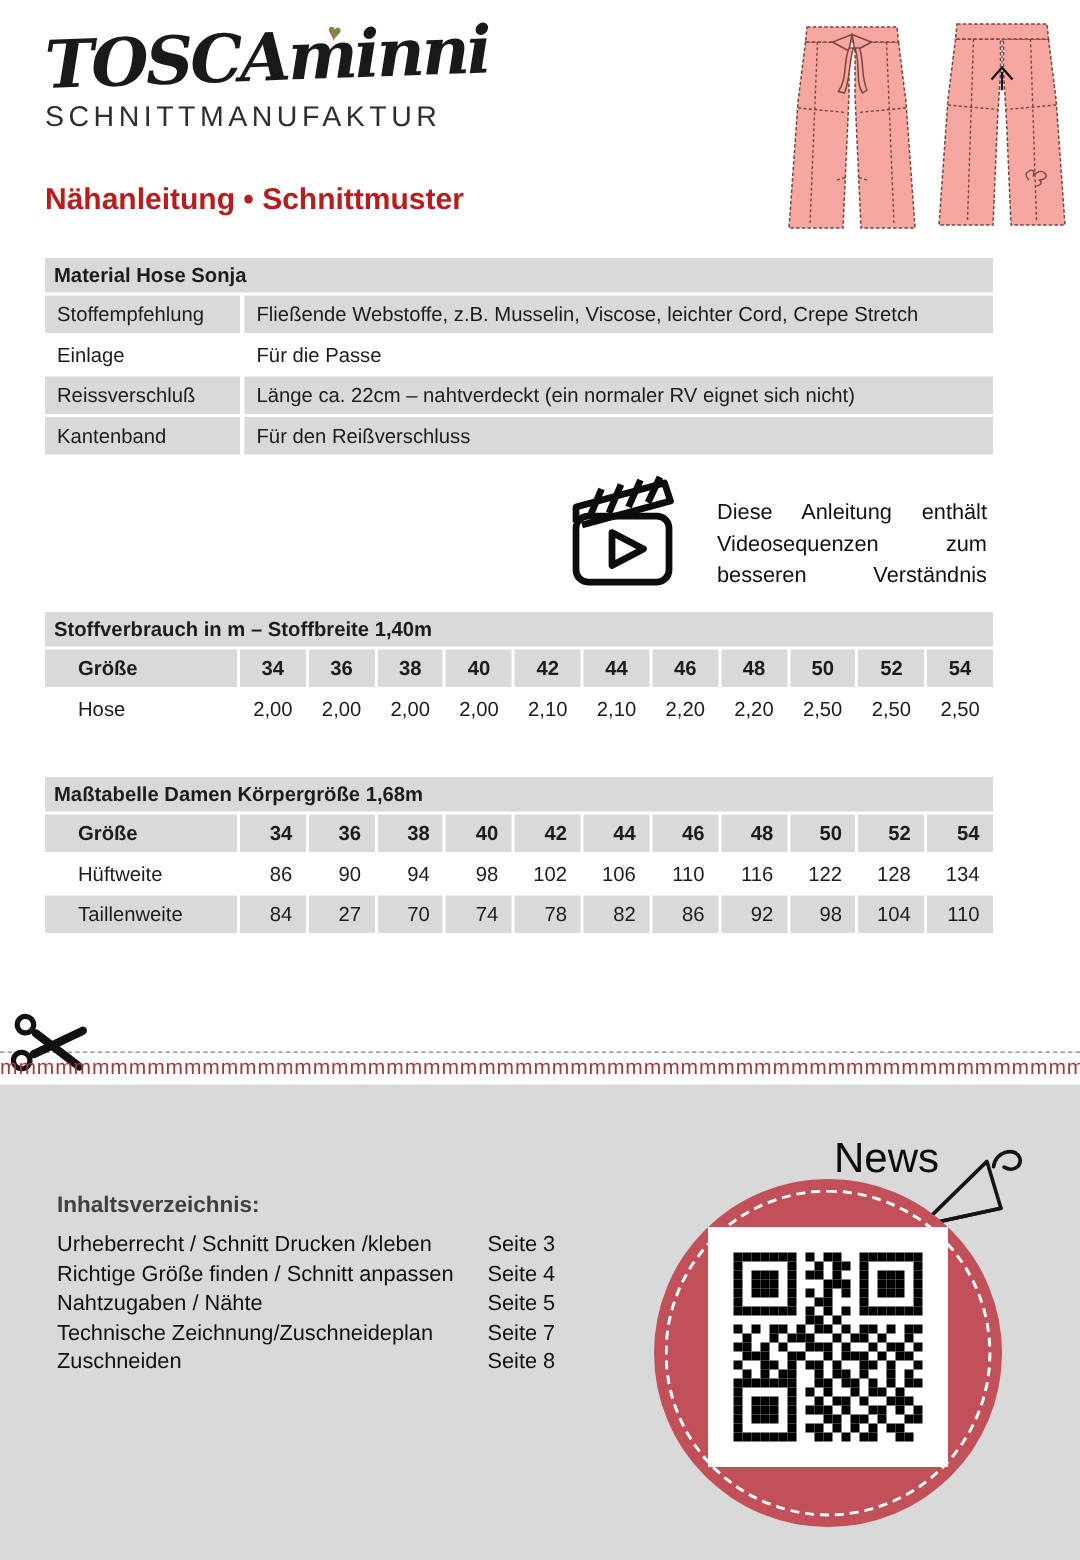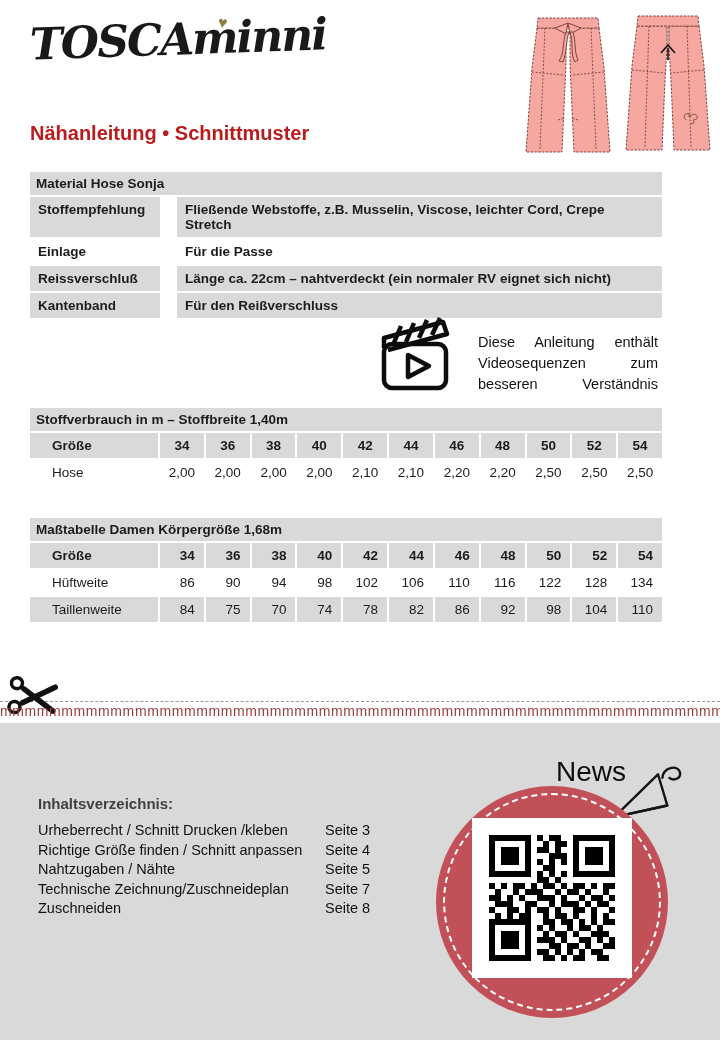--- a/index.html
+++ b/index.html
@@ -18,21 +18,21 @@
 
   
   .pants-wrap{position:absolute;left:518px;top:6px;width:200px;height:156px;}
 
   
   .page-title{position:absolute;left:30px;top:122px;font-size:20px;font-weight:bold;color:#b91c1c;}
 
   
   .tbl{position:absolute;left:30px;width:632px;font-size:13.5px;}
   .tbl .hdr{background:#d9d9d9;font-weight:bold;padding:4px 6px;margin-bottom:2px;}
-  .mrow{display:grid;grid-template-columns:130px 1fr;gap:17px;margin-bottom:2px;font-weight:bold;}
+  .mrow{display:grid;grid-template-columns:130px 1fr;gap:3px;margin-bottom:2px;}
   .mrow .cell{padding:5px 8px;}
   .shaded{background:#d9d9d9;}
   .srow{display:grid;grid-template-columns:128px repeat(11,1fr);gap:2px;margin-bottom:2px;}
   .srow .cell{padding:5px 22px;}
   .srow .num{text-align:center;padding:5px 2px;}
   .srow.rt .num{text-align:right;padding:5px 9px 5px 0;}
   .bold{font-weight:bold;}
 
   
   .video-icon{position:absolute;left:377px;top:312px;width:80px;height:82px;}
@@ -64,20 +64,21 @@
   .qm.on{background:#000;}
 </style>
 </head>
 <body>
 
 <div class="page">
 
   <div class="logo-block">
     <div class="logo-script">TOSCAminni</div>
     <div class="logo-heart">♥</div>
+    <div class="logo-sub">SCHNITTMANUFAKTUR</div>
   </div>
 
   <div class="pants-wrap">
     <svg width="200" height="156" viewBox="0 0 200 152">
       <g stroke="#7d443f" stroke-width="1" fill="#f5a7a0" stroke-dasharray="2.4,1.4">
 
         <path d="M19,20 L14,60 L8,144 L44,144 L47,78 L48,55 L48,20 Z"></path>
         <path d="M81,20 L86,60 L92,144 L56,144 L53,78 L52,55 L52,20 Z"></path>
         <path d="M20,10 L80,10 L81,20 L19,20 Z"></path>
 
@@ -212,21 +213,21 @@
       <div class="num">106</div>
       <div class="num">110</div>
       <div class="num">116</div>
       <div class="num">122</div>
       <div class="num">128</div>
       <div class="num">134</div>
     </div>
     <div class="srow rt">
       <div class="cell shaded">Taillenweite</div>
       <div class="num shaded">84</div>
-      <div class="num shaded">75</div>
+      <div class="num shaded">27</div>
       <div class="num shaded">70</div>
       <div class="num shaded">74</div>
       <div class="num shaded">78</div>
       <div class="num shaded">82</div>
       <div class="num shaded">86</div>
       <div class="num shaded">92</div>
       <div class="num shaded">98</div>
       <div class="num shaded">104</div>
       <div class="num shaded">110</div>
     </div>

